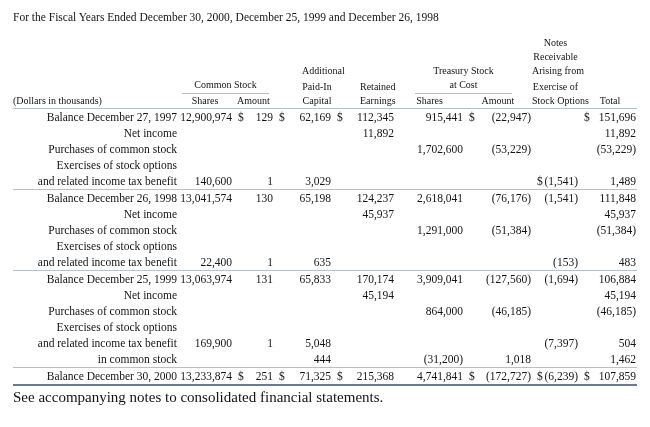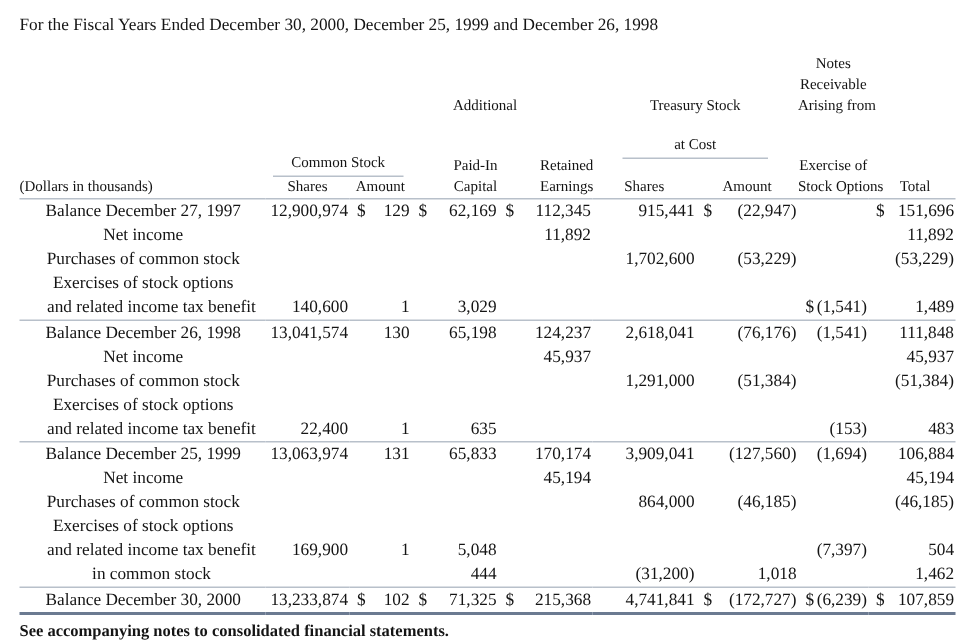--- a/index.html
+++ b/index.html
@@ -19,34 +19,34 @@
   thead td {
     font-size: 10px; height: 14px; line-height: 14px;
     text-align: center; vertical-align: bottom; white-space: nowrap;
   }
   thead td.lft { text-align: left; }
   thead tr.he td { border-bottom: 1px solid var(--rule-light, #b8c0ca); }
   thead td.shift-r { padding-left: 28px; }
   thead td.shift-sm { padding-left: 4px; }
   .u { display: block; border-bottom: 1px solid var(--rule-light, #b8c0ca); padding-bottom: 1px; }
   .u-cs { margin: 0 5px; }
-  .u-ts { margin: 12px 20px; }
+  .u-ts { margin: 0 20px; }
 
   tbody td {
     font-size: 11.5px; height: 16px; line-height: 16px;
     white-space: nowrap; vertical-align: middle;
   }
-  tbody td.lbl { text-align: center; padding-left: 1px; }
+  tbody td.lbl { text-align: right; padding-left: 1px; }
   tbody td.lbl.indent { padding-left: 12px; }
   tbody td.num { text-align: right; padding-right: 1px; }
   .money { display: flex; justify-content: space-between; padding-left: 5px; }
   tbody tr.rule-above td { border-top: 1px solid var(--rule-light, #b8c0ca); }
   tbody tr.final td { border-bottom: 2px solid var(--rule-dark, #6b7a91); }
 
-  .footnote { font-size: 11px; line-height: 16px; margin-top: 3px; white-space: nowrap; font-weight: bold; }
+  .footnote { font-size: 15px; line-height: 16px; margin-top: 3px; white-space: nowrap; }
 </style>
 </head>
 <body style="background: rgb(255, 255, 255);">
 
 <div class="page">
   <div class="title">For the Fiscal Years Ended December 30, 2000, December 25, 1999 and December 26, 1998</div>
 
   <table class="stmt">
     <colgroup>
       <col style="width:164px">
@@ -318,21 +318,21 @@
           <td class="num">1,018</td>
           <td class="num"></td>
           <td class="num">1,462</td>
         </tr>
         <tr class="rule-above final">
           <td class="lbl">Balance December 30, 2000</td>
           <td class="num">13,233,874</td>
           <td class="num">
             <div class="money">
               <span>$</span>
-              <span>102</span>
+              <span>251</span>
             </div>
           </td>
           <td class="num">
             <div class="money">
               <span>$</span>
               <span>71,325</span>
             </div>
           </td>
           <td class="num">
             <div class="money">

